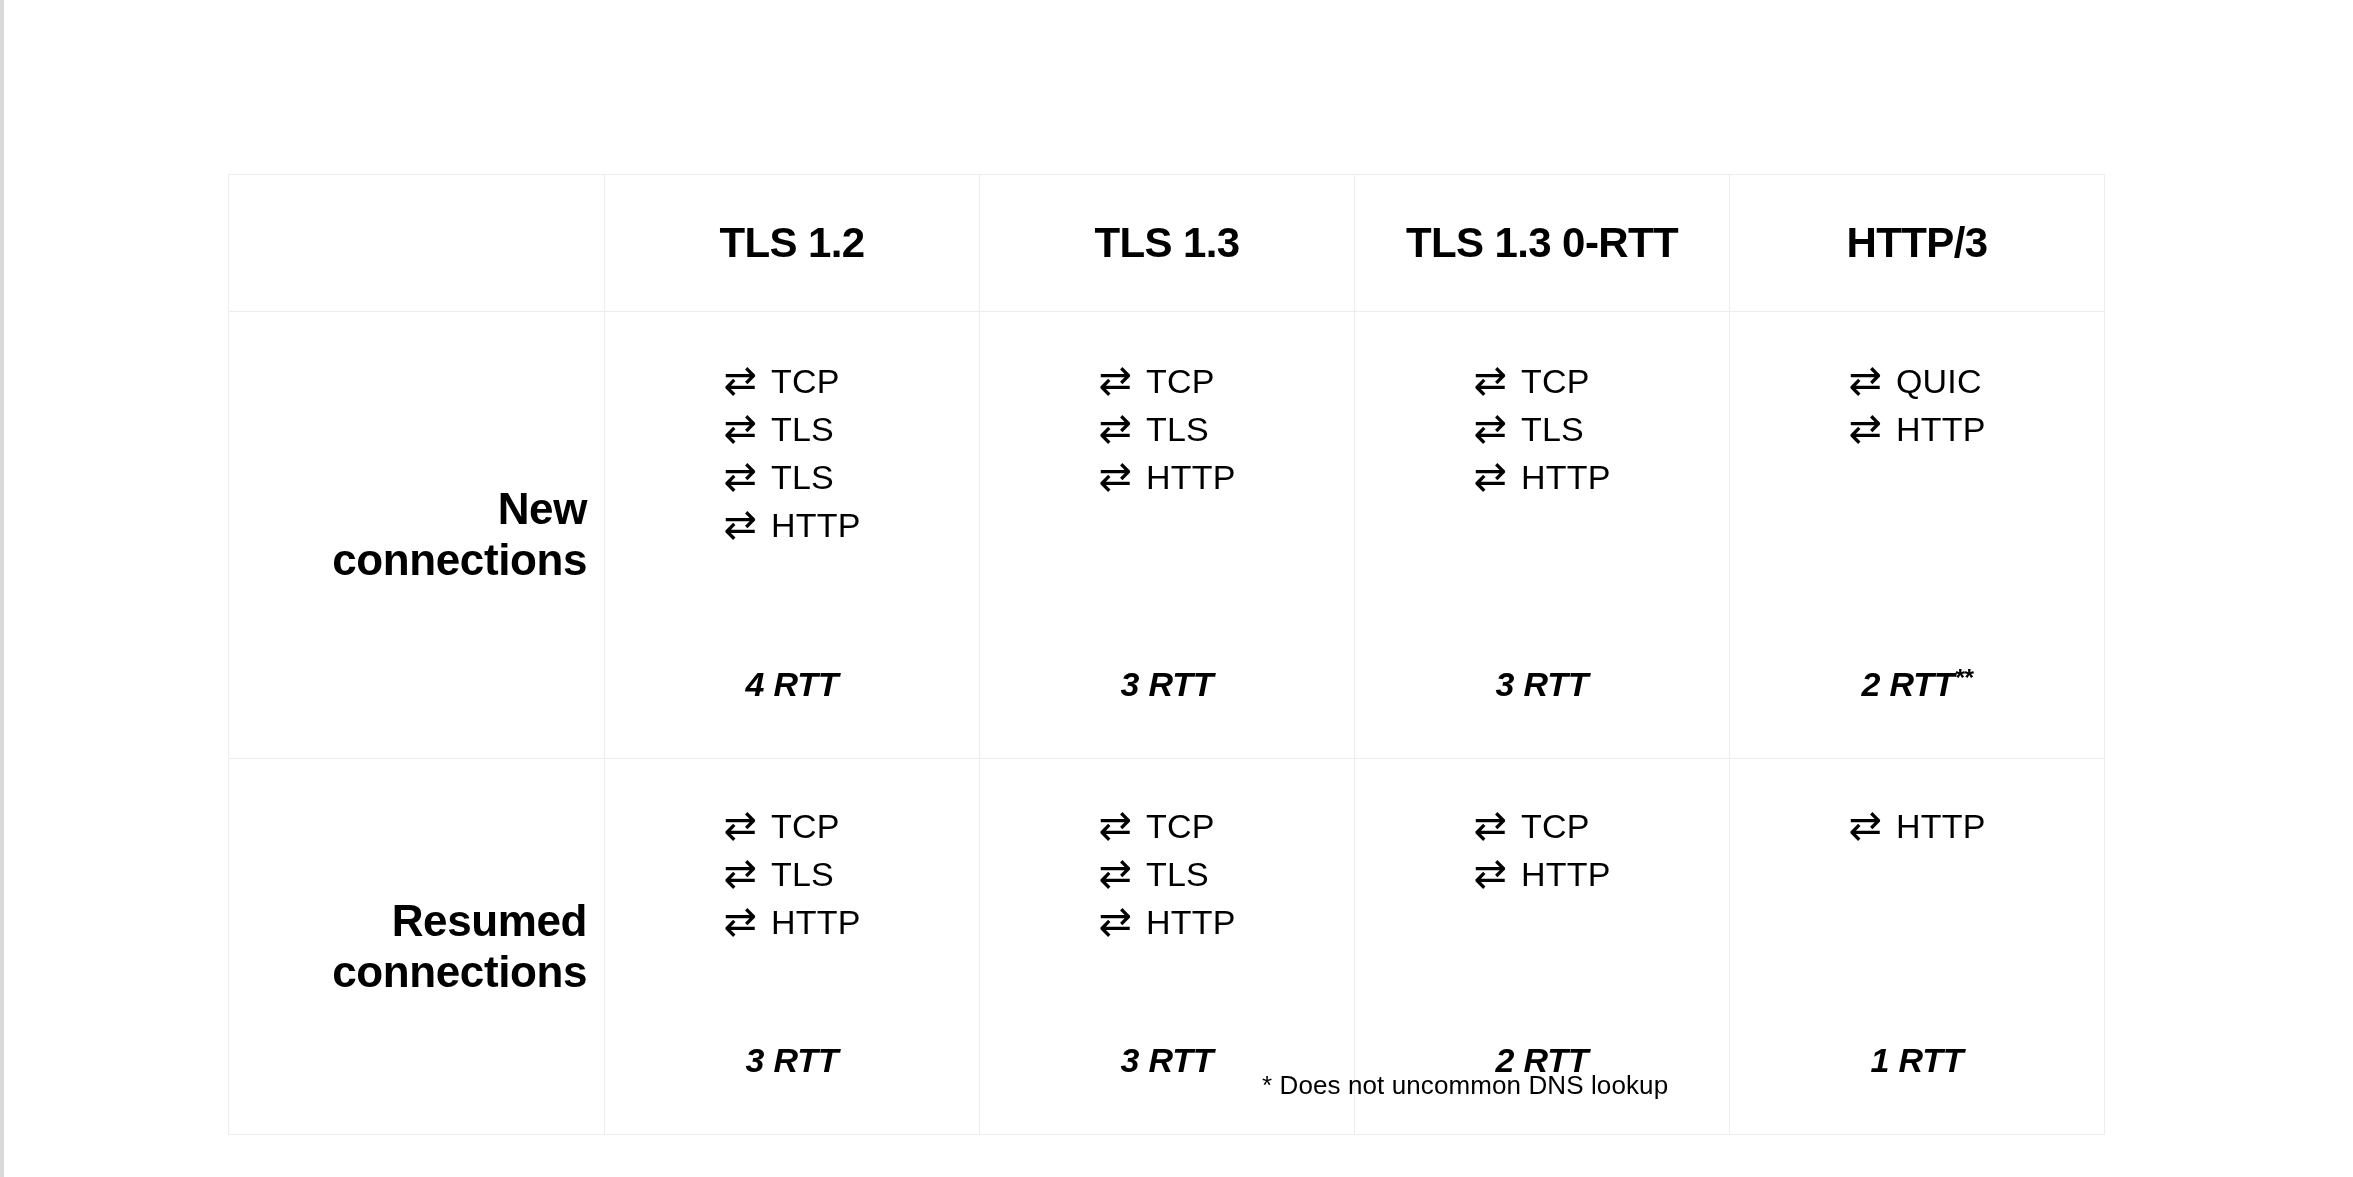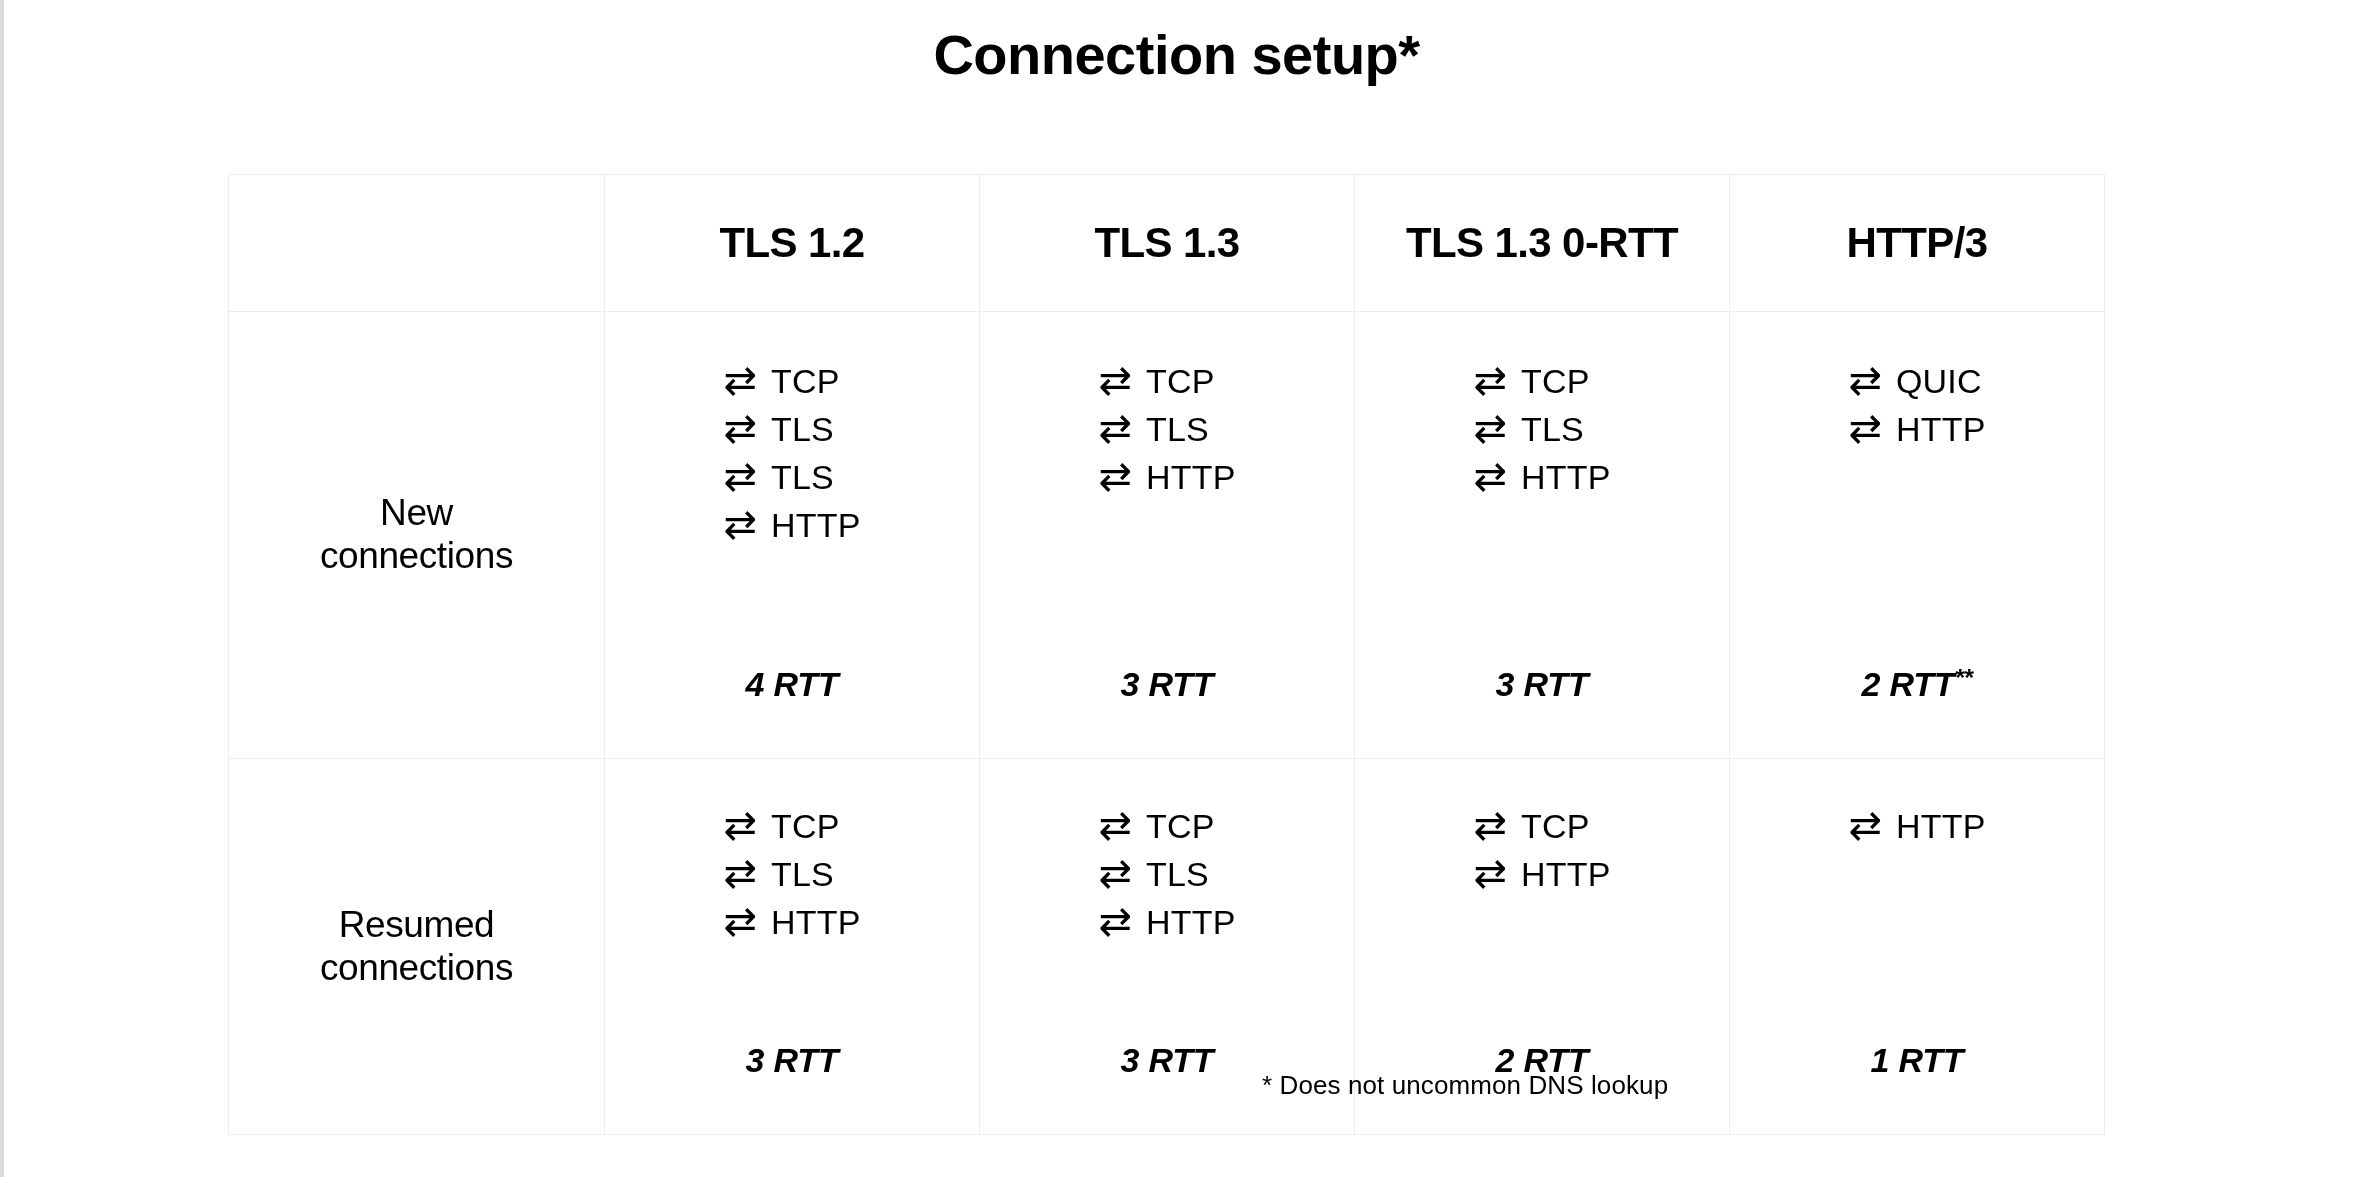--- a/index.html
+++ b/index.html
@@ -76,25 +76,26 @@
     letter-spacing: -0.6px;
     color: #000;
     line-height: 1;
   }
 
   
   .row-new td   { height: 412px; }
   .row-resumed td { height: 341px; }
 
   .row-label {
-    font-size: 37px;
-    font-weight: normal;
+    font-size: 44px;
+    font-weight: bold;
     line-height: 1.15;
     letter-spacing: -0.4px;
     white-space: pre-line;
+    text-align: right;
   }
 
   .cell-inner {
     display: flex;
     flex-direction: column;
     align-items: center;
     justify-content: flex-start;
     height: 100%;
     box-sizing: border-box;
   }
@@ -154,21 +155,20 @@
   }
   .footnote { white-space: nowrap; }
 </style>
 </head>
 <body>
 
 <div class="left-edge"></div>
 
 <div class="slide">
 
-  <div class="title">Connection setup*</div>
 
   <table class="table">
     <colgroup>
       <col class="c-label">
       <col class="c-data">
       <col class="c-data">
       <col class="c-data">
       <col class="c-data">
     </colgroup>
     <thead>

